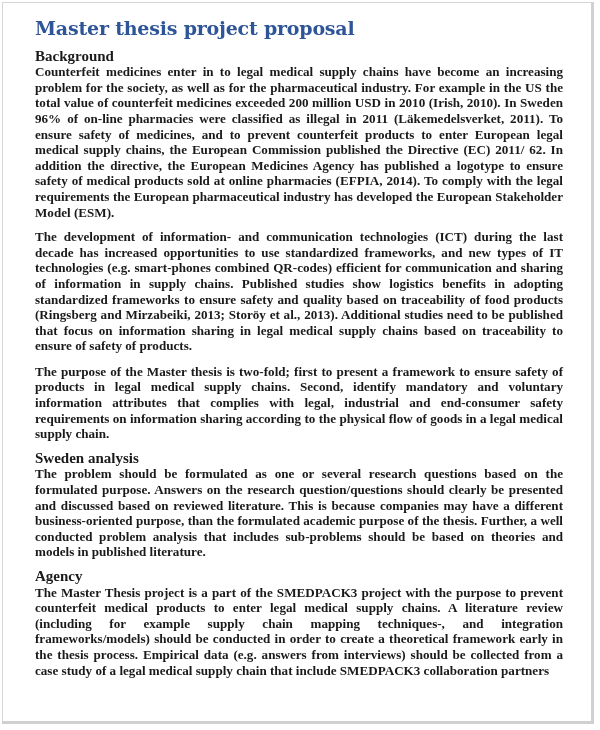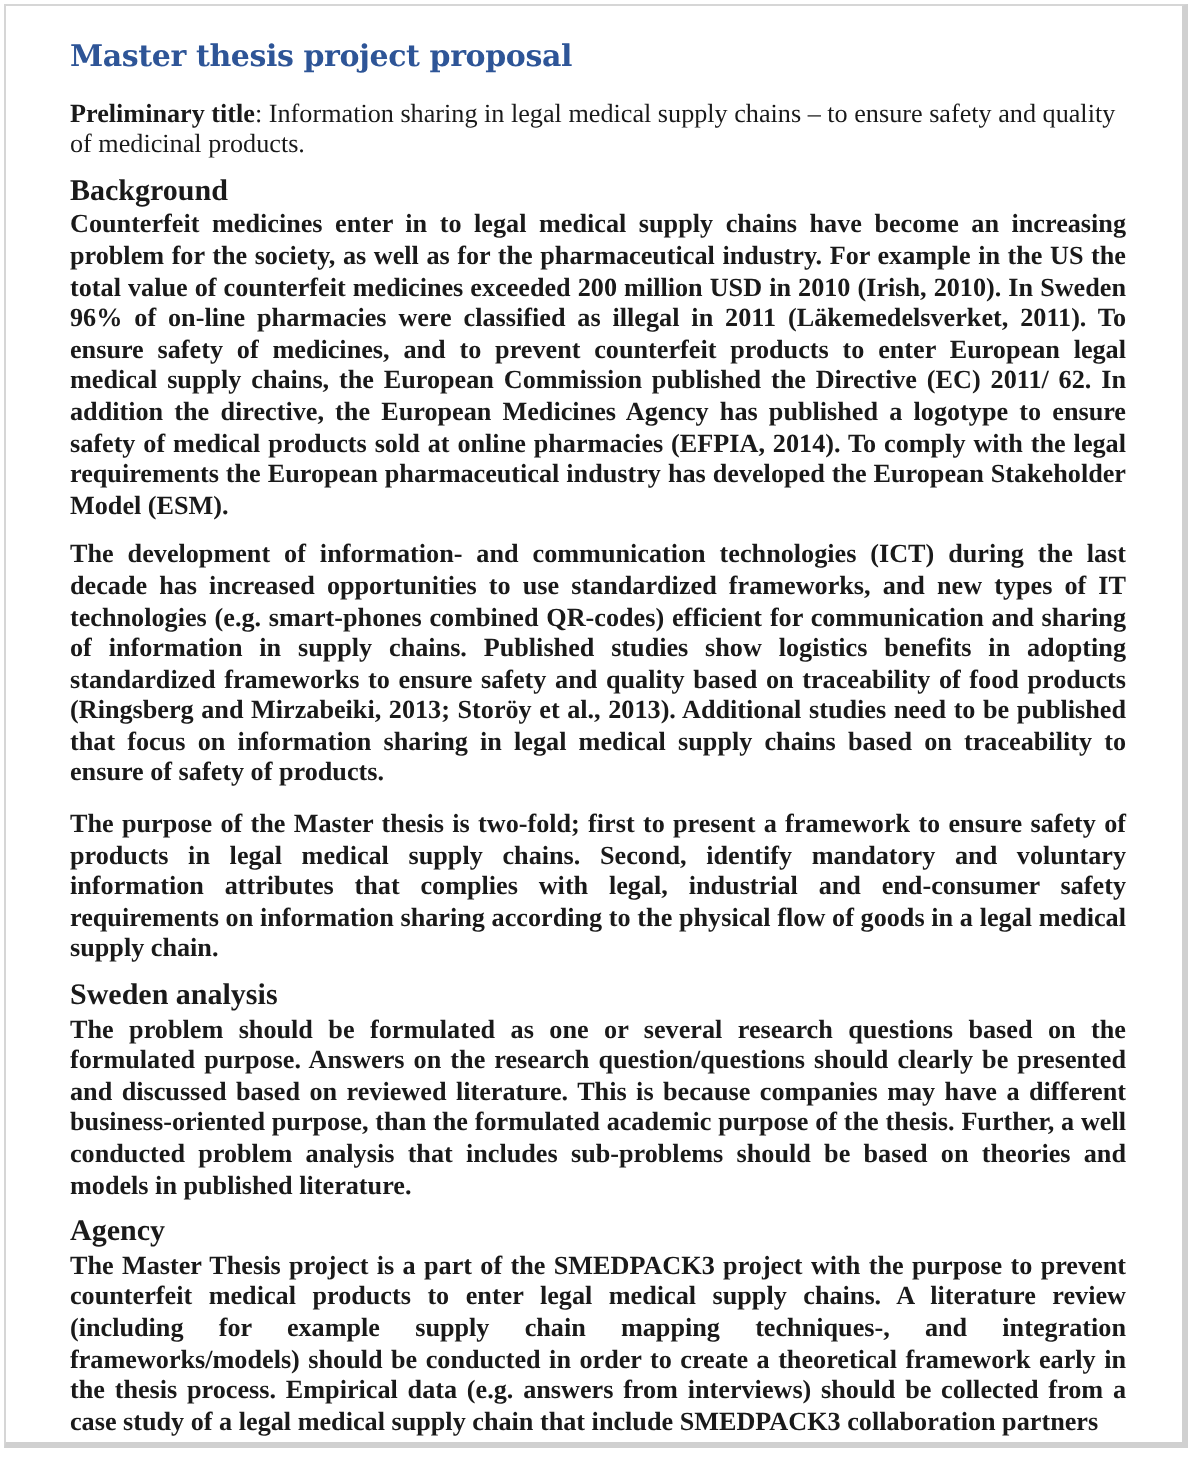--- a/index.html
+++ b/index.html
@@ -8,37 +8,36 @@
     position: absolute; left: 2px; top: 2px; width: 592px; height: 722px;
     border: 1px solid #d6d6d6; border-right: 3px solid #d0d0d0; border-bottom: 3px solid #d0d0d0;
     background: #fff; box-sizing: border-box;
   }
   .content {
     position: absolute; left: 32px; top: 18px; width: 528px;
     font-family: "Liberation Serif", serif; font-size: 13.1px; line-height: 15.6px; color: #1a1a1a;
   }
   .title {
     font-family: "DejaVu Serif", serif; font-weight: bold; color: #2e5597;
-    font-size: 15px; margin: 0 0 12px 0; letter-spacing: -0.2px;
+    font-size: 19px; margin: 0 0 12px 0; letter-spacing: -0.2px;
   }
   p { margin: 0; text-align: justify; }
   .prelim { margin-bottom: 9px; text-align: left; }
   .prelim b { font-weight: bold; }
   h3 { margin: 0; font-size: 15px; font-weight: bold; line-height: 15.6px; }
   .para { margin-bottom: 9px; font-weight: bold; }
   .gap { margin-top: 10px; }
 </style>
 </head>
 <body>
 
 <div class="page">
   <div class="content">
     <div class="title">Master thesis project proposal</div>
 
-    <p class="prelim"><b>Preliminary title</b><span>: Information sharing in legal medical supply chains – to ensure safety and quality of medicinal products.</span></p>
 
     <section>
       <h3>Background</h3>
       <p class="para">Counterfeit medicines enter in to legal medical supply chains have become an increasing problem for the society, as well as for the pharmaceutical industry. For example in the US the total value of counterfeit medicines exceeded 200 million USD in 2010 (Irish, 2010). In Sweden 96% of on-line pharmacies were classified as illegal in 2011 (Läkemedelsverket, 2011). To ensure safety of medicines, and to prevent counterfeit products to enter European legal medical supply chains, the European Commission published the Directive (EC) 2011/ 62. In addition the directive, the European Medicines Agency has published a logotype to ensure safety of medical products sold at online pharmacies (EFPIA, 2014). To comply with the legal requirements the European pharmaceutical industry has developed the European Stakeholder Model (ESM).</p>
       <p class="para">The development of information- and communication technologies (ICT) during the last decade has increased opportunities to use standardized frameworks, and new types of IT technologies (e.g. smart-phones combined QR-codes) efficient for communication and sharing of information in supply chains.  Published studies show logistics benefits in adopting standardized frameworks to ensure safety and quality based on traceability of food products (Ringsberg and Mirzabeiki, 2013; Storöy et al., 2013). Additional studies need to be published that focus on information sharing in legal medical supply chains based on traceability to ensure of safety of products.</p>
     </section>
 
     <section class="gap">
       <p class="para">The purpose of the Master thesis is two-fold; first to present a framework to ensure safety of products in legal medical supply chains. Second, identify mandatory and voluntary information attributes that complies with legal, industrial and end-consumer safety requirements on information sharing according to the physical flow of goods in a legal medical supply chain.</p>
     </section>

